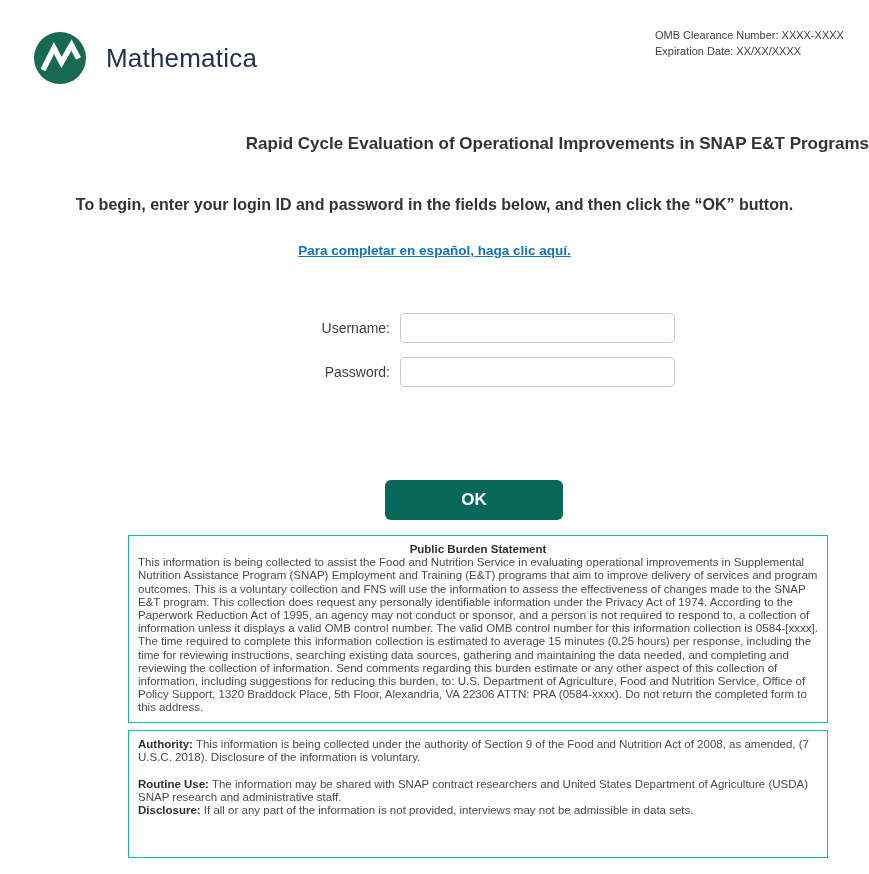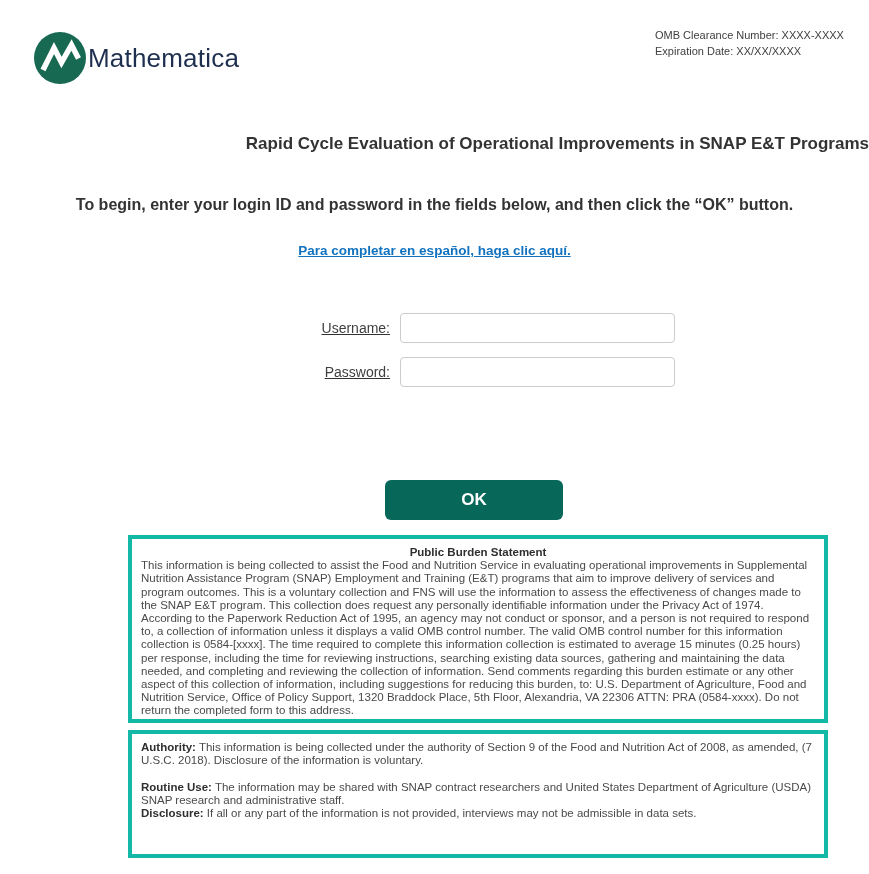--- a/index.html
+++ b/index.html
@@ -27,21 +27,21 @@
     color: #414141;
   }
 
   
   .brand {
     position: absolute;
     left: 34px;
     top: 16px;
     display: flex;
     align-items: center;
-    gap: 2px;
+    gap: 20px;
   }
   .brand-name {
     font-size: 26px;
     font-weight: 500;
     letter-spacing: 0.2px;
     color: #1E2F50;
   }
 
   
   .page-title {
@@ -82,21 +82,20 @@
   
   .login-form {
     position: absolute;
     top: 297px;
     left: 310px;
   }
   .form-row {
     display: flex;
     align-items: center;
     margin-bottom: 14px;
-    text-decoration: underline;
   }
   .form-label {
     width: 90px;
     text-align: right;
     font-size: 14px;
     color: #3f3f3f;
     padding-right: 10px;
   }
   .form-input {
     width: 275px;
@@ -125,21 +124,21 @@
     font-weight: 700;
     cursor: pointer;
     font-family: "Liberation Sans", "DejaVu Sans", sans-serif;
   }
 
   
   .statement-box {
     position: absolute;
     left: 128px;
     width: 700px;
-    border: 4px solid #14b8a6;
+    border: 1px solid #14b8a6;
     background: #ffffff;
     padding: 7px 9px 8px 9px;
     font-size: 11.5px;
     line-height: 13.2px;
     color: #4a4a4a;
   }
   .statement-box.burden { top: 519px; height: 188px; }
   .statement-box.privacy { top: 714px; height: 128px; }
   .statement-title {
     text-align: center;

